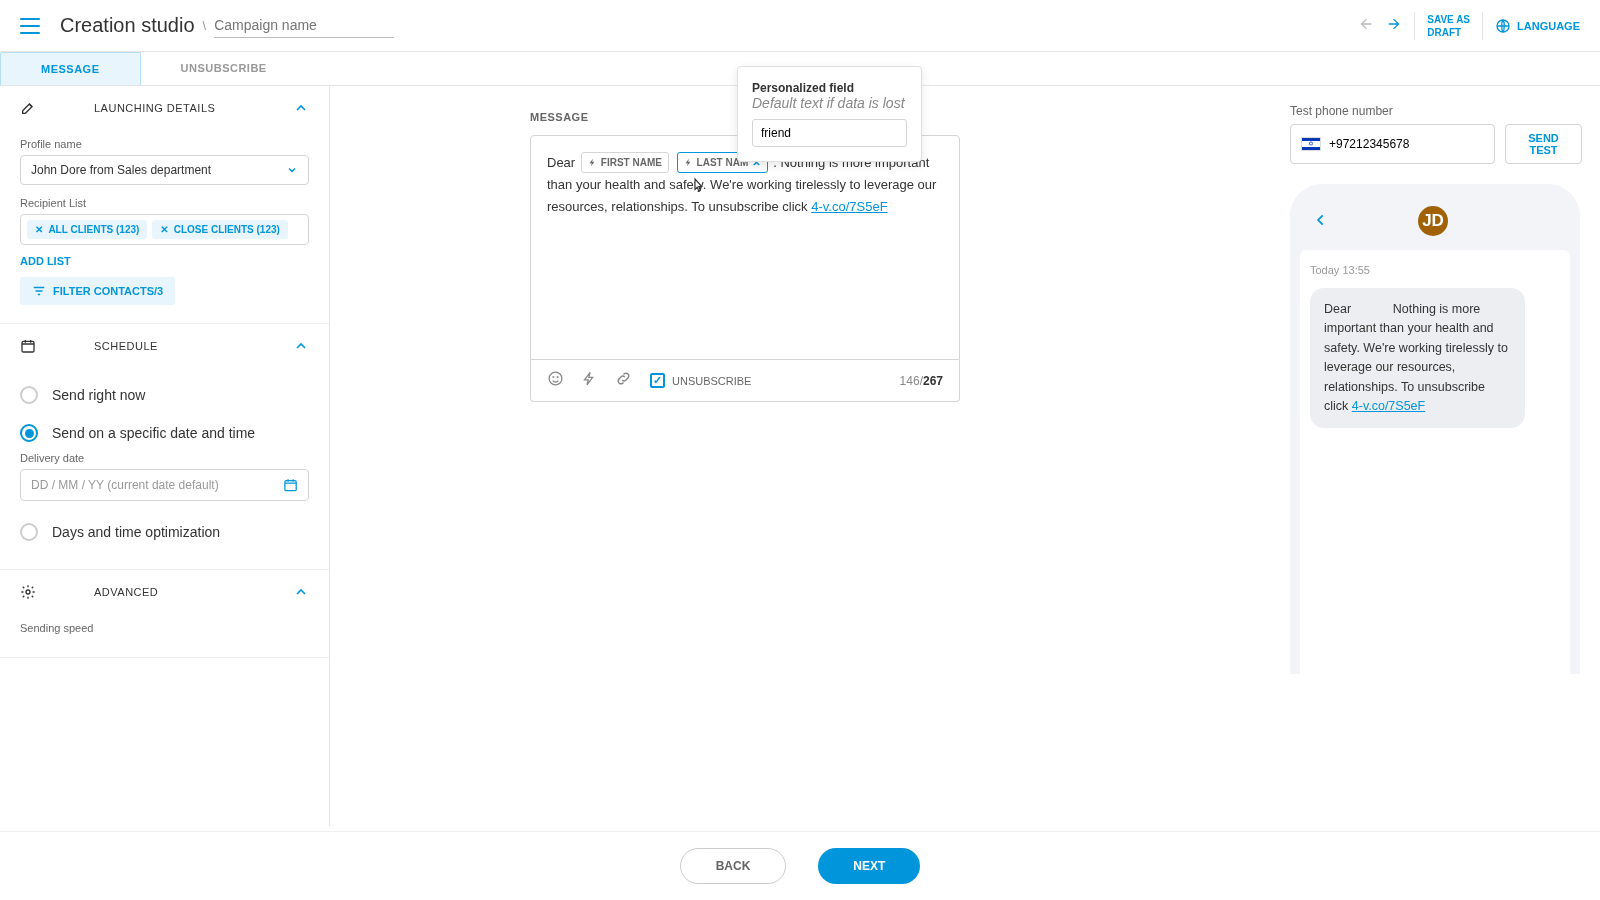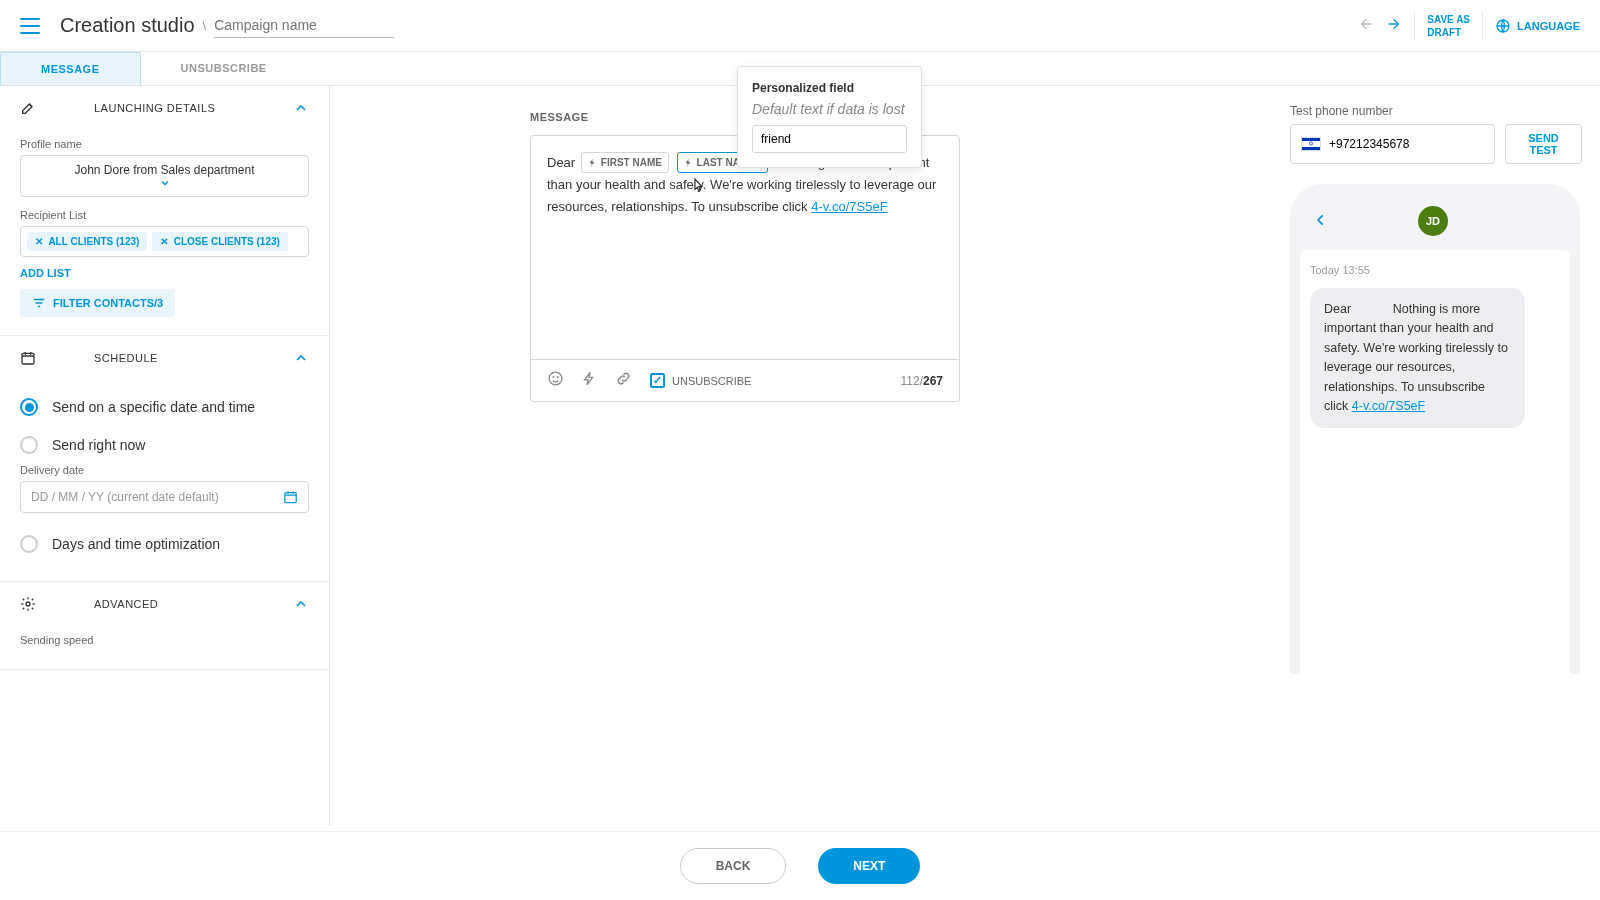--- a/index.html
+++ b/index.html
@@ -37,21 +37,21 @@
 .section-header .chev { margin-left: auto; color: #0196db; }
 .section-body { padding: 8px 20px 18px; }
 
 .mode-buttons { display: flex; gap: 10px; margin-bottom: 14px; }
 .mode-btn { flex: 1; border: 1px solid #d5d5d5; border-radius: 6px; padding: 12px 8px; text-align: center; cursor: pointer; }
 .mode-btn.active { border-color: #0196db; color: #0196db; background: #f0faff; }
 .mode-btn .icn { font-size: 18px; margin-bottom: 4px; }
 .mode-btn .lbl { font-size: 13px; }
 
 .field-label { font-size: 11px; color: #666; margin-bottom: 5px; display: block; }
-.select-box { width: 100%; border: 1px solid #d5d5d5; border-radius: 4px; padding: 7px 10px; font-size: 12px; color: #333; display: flex; align-items: center; justify-content: space-between; cursor: pointer; margin-bottom: 12px; flex-direction: column; }
+.select-box { width: 100%; border: 1px solid #d5d5d5; border-radius: 4px; padding: 7px 10px; font-size: 12px; color: #333; display: flex; align-items: center; justify-content: space-between; cursor: pointer; margin-bottom: 12px; }
 .select-box .car { color: #0196db; }
 
 .chip-box { border: 1px solid #d5d5d5; border-radius: 4px; padding: 5px 6px; display: flex; flex-wrap: wrap; gap: 5px; margin-bottom: 8px; }
 .chip { background: #e8f5fc; color: #0196db; font-size: 10px; font-weight: 600; padding: 4px 8px; border-radius: 3px; display: flex; align-items: center; gap: 5px; cursor: pointer; }
 .chip .x { font-weight: 700; }
 
 .link-btn { color: #0196db; font-size: 11px; font-weight: 700; cursor: pointer; display: inline-block; margin-bottom: 10px; }
 .filter-pill { background: #e8f5fc; color: #0196db; font-size: 11px; font-weight: 700; padding: 7px 12px; border-radius: 3px; display: inline-flex; align-items: center; gap: 7px; cursor: pointer; }
 
 .radio-item { display: flex; align-items: center; gap: 14px; padding: 10px 0; cursor: pointer; }
@@ -78,42 +78,42 @@
 
 .editor-toolbar { display: flex; align-items: center; gap: 18px; padding: 10px 16px; border: 1px solid #d5d5d5; border-top: none; border-radius: 0 0 4px 4px; }
 .tb-icon { color: #888; cursor: pointer; font-size: 16px; }
 .checkbox-item { display: flex; align-items: center; gap: 7px; color: #666; font-size: 11px; cursor: pointer; }
 .cb { width: 15px; height: 15px; border: 2px solid #0196db; border-radius: 2px; display: flex; align-items: center; justify-content: center; color: #0196db; font-size: 11px; font-weight: 700; }
 .counter { margin-left: auto; font-size: 12px; color: #888; }
 .counter b { color: #333; }
 
 
 .popover { position: absolute; top: -20px; right: 368px; width: 185px; background: #fff; border: 1px solid #e0e0e0; border-radius: 4px; box-shadow: 0 3px 10px rgba(0,0,0,0.1); padding: 14px; z-index: 10; }
-.popover h4 { font-size: 12px; font-weight: 700; color: #333; margin-bottom: 6px; }
+.popover h4 { font-size: 12px; font-weight: 700; color: #333; }
 .popover p { font-size: 14px; font-style: italic; color: #888; margin-bottom: 8px; }
 .popover input { width: 100%; border: 1px solid #d5d5d5; border-radius: 3px; padding: 6px 8px; font-size: 12px; }
 
 
 .cursor-img { position: absolute; top: 38px; left: 158px; font-size: 16px; pointer-events: none; z-index: 20; }
 
 
 .preview-label { font-size: 12px; color: #666; margin-bottom: 6px; }
 .preview-row { display: flex; gap: 10px; margin-bottom: 20px; }
 .phone-input { flex: 1; border: 1px solid #d5d5d5; border-radius: 4px; padding: 6px 10px; display: flex; align-items: center; gap: 8px; }
 .flag { width: 20px; height: 14px; background: #fff; border: 1px solid #ddd; display: flex; flex-direction: column; }
 .flag .s { flex: 1; background: #0038b8; }
 .flag .m { flex: 2; background: #fff; position: relative; }
 .flag .m::after { content: '✡'; position: absolute; top: 50%; left: 50%; transform: translate(-50%, -50%); color: #0038b8; font-size: 7px; }
 .phone-input input { border: none; outline: none; flex: 1; font-size: 12px; }
 .send-test { border: 1px solid #d5d5d5; border-radius: 4px; padding: 7px 14px; color: #0196db; font-size: 11px; font-weight: 700; cursor: pointer; background: #fff; }
 
 .phone-mock { background: #f2f4f7; border-radius: 32px 32px 0 0; width: 290px; padding: 14px 10px 0; height: 490px; overflow: hidden; }
 .phone-head { display: flex; align-items: center; justify-content: space-between; padding: 8px 14px 14px; }
 .back-arrow { color: #0196db; font-size: 18px; font-weight: 700; }
-.avatar { width: 30px; height: 30px; border-radius: 50%; background: #4d7c0f; color: #fff; font-size: 11px; font-weight: 700; display: flex; align-items: center; justify-content: center; }
+.avatar { width: 30px; height: 30px; border-radius: 50%; background: #a16207; color: #fff; font-size: 17px; font-weight: 700; display: flex; align-items: center; justify-content: center; }
 .sp { width: 18px; }
 .phone-body { background: #fff; border-radius: 6px 6px 0 0; padding: 14px 10px; height: 100%; }
 .timestamp { text-align: left; font-size: 11px; color: #999; margin-bottom: 12px; }
 .bubble { background: #eceef1; border-radius: 14px; padding: 12px 14px; font-size: 12.5px; line-height: 1.55; color: #333; max-width: 215px; }
 .bubble a { color: #0196db; text-decoration: underline; }
 
 
 .footer { position: fixed; bottom: 0; left: 0; right: 0; background: #fff; padding: 16px; display: flex; justify-content: center; gap: 32px; border-top: 1px solid #f0f0f0; }
 .btn { padding: 10px 35px; border-radius: 22px; font-size: 12px; font-weight: 600; cursor: pointer; }
 .btn-back { border: 1px solid #ccc; background: #fff; color: #666; }
@@ -214,26 +214,26 @@
             <rect x="3" y="5" width="18" height="16" rx="2"></rect>
             <path d="M3 9h18M8 3v4M16 3v4"></path>
           </svg>
         <span class="label">SCHEDULE</span>
         <svg class="chev svg-icon" viewBox="0 0 24 24" fill="none" stroke="currentColor" stroke-width="2.5">
             <path d="M6 15l6-6 6 6"></path>
           </svg>
       </div>
       <div class="section-body">
         <div class="radio-item">
+          <div class="radio"></div>
+          <span class="radio-label">Send right now</span>
+        </div>
+        <div class="radio-item">
           <div class="radio sel"></div>
           <span class="radio-label">Send on a specific date and time</span>
-        </div>
-        <div class="radio-item">
-          <div class="radio"></div>
-          <span class="radio-label">Send right now</span>
         </div>
         <label class="field-label">Delivery date</label>
         <div class="input-box" style="margin-bottom:12px">
           <input placeholder="DD / MM / YY (current date default)" style="">
           <svg class="ic" width="16" height="16" viewBox="0 0 24 24" fill="none" stroke="currentColor" stroke-width="2">
               <rect x="3" y="5" width="18" height="16" rx="2"></rect>
               <path d="M3 9h18M8 3v4M16 3v4"></path>
             </svg>
         </div>
         <div class="radio-item" style="margin-top:6px">
@@ -308,21 +308,21 @@
         <span class="tb-icon">
           <svg width="17" height="17" viewBox="0 0 24 24" fill="none" stroke="currentColor" stroke-width="2">
               <path d="M10 14a4 4 0 005.6 0l3-3a4 4 0 00-5.6-5.6l-1 1M14 10a4 4 0 00-5.6 0l-3 3a4 4 0 005.6 5.6l1-1"></path>
             </svg>
         </span>
         <div class="checkbox-item">
           <div class="cb">✓</div>
           <span>UNSUBSCRIBE</span>
         </div>
         <div class="counter">
-          <span>112</span><span>/</span><b>267</b>
+          <span>146</span><span>/</span><b>267</b>
         </div>
       </div>
     </div>
   </div>
 
   <div class="preview">
     <div class="preview-label">Test phone number</div>
     <div class="preview-row">
       <div class="phone-input">
         <div class="flag">

